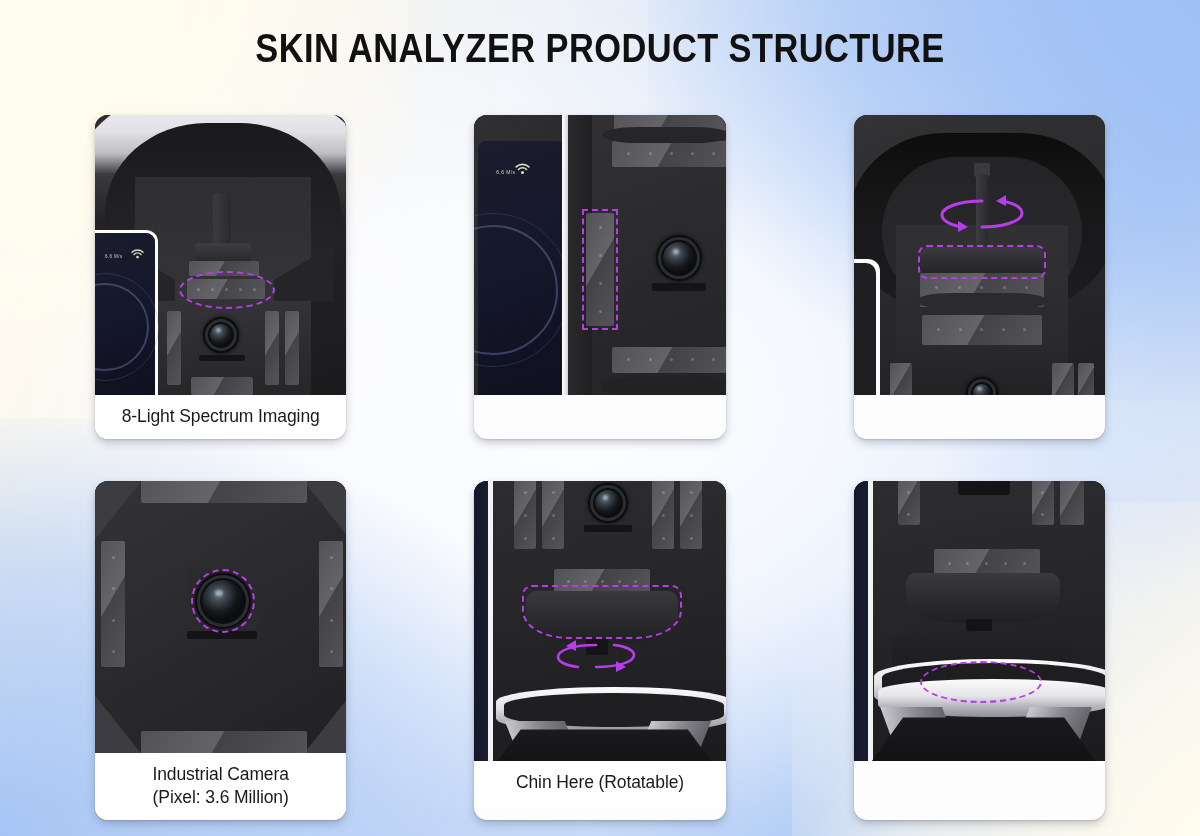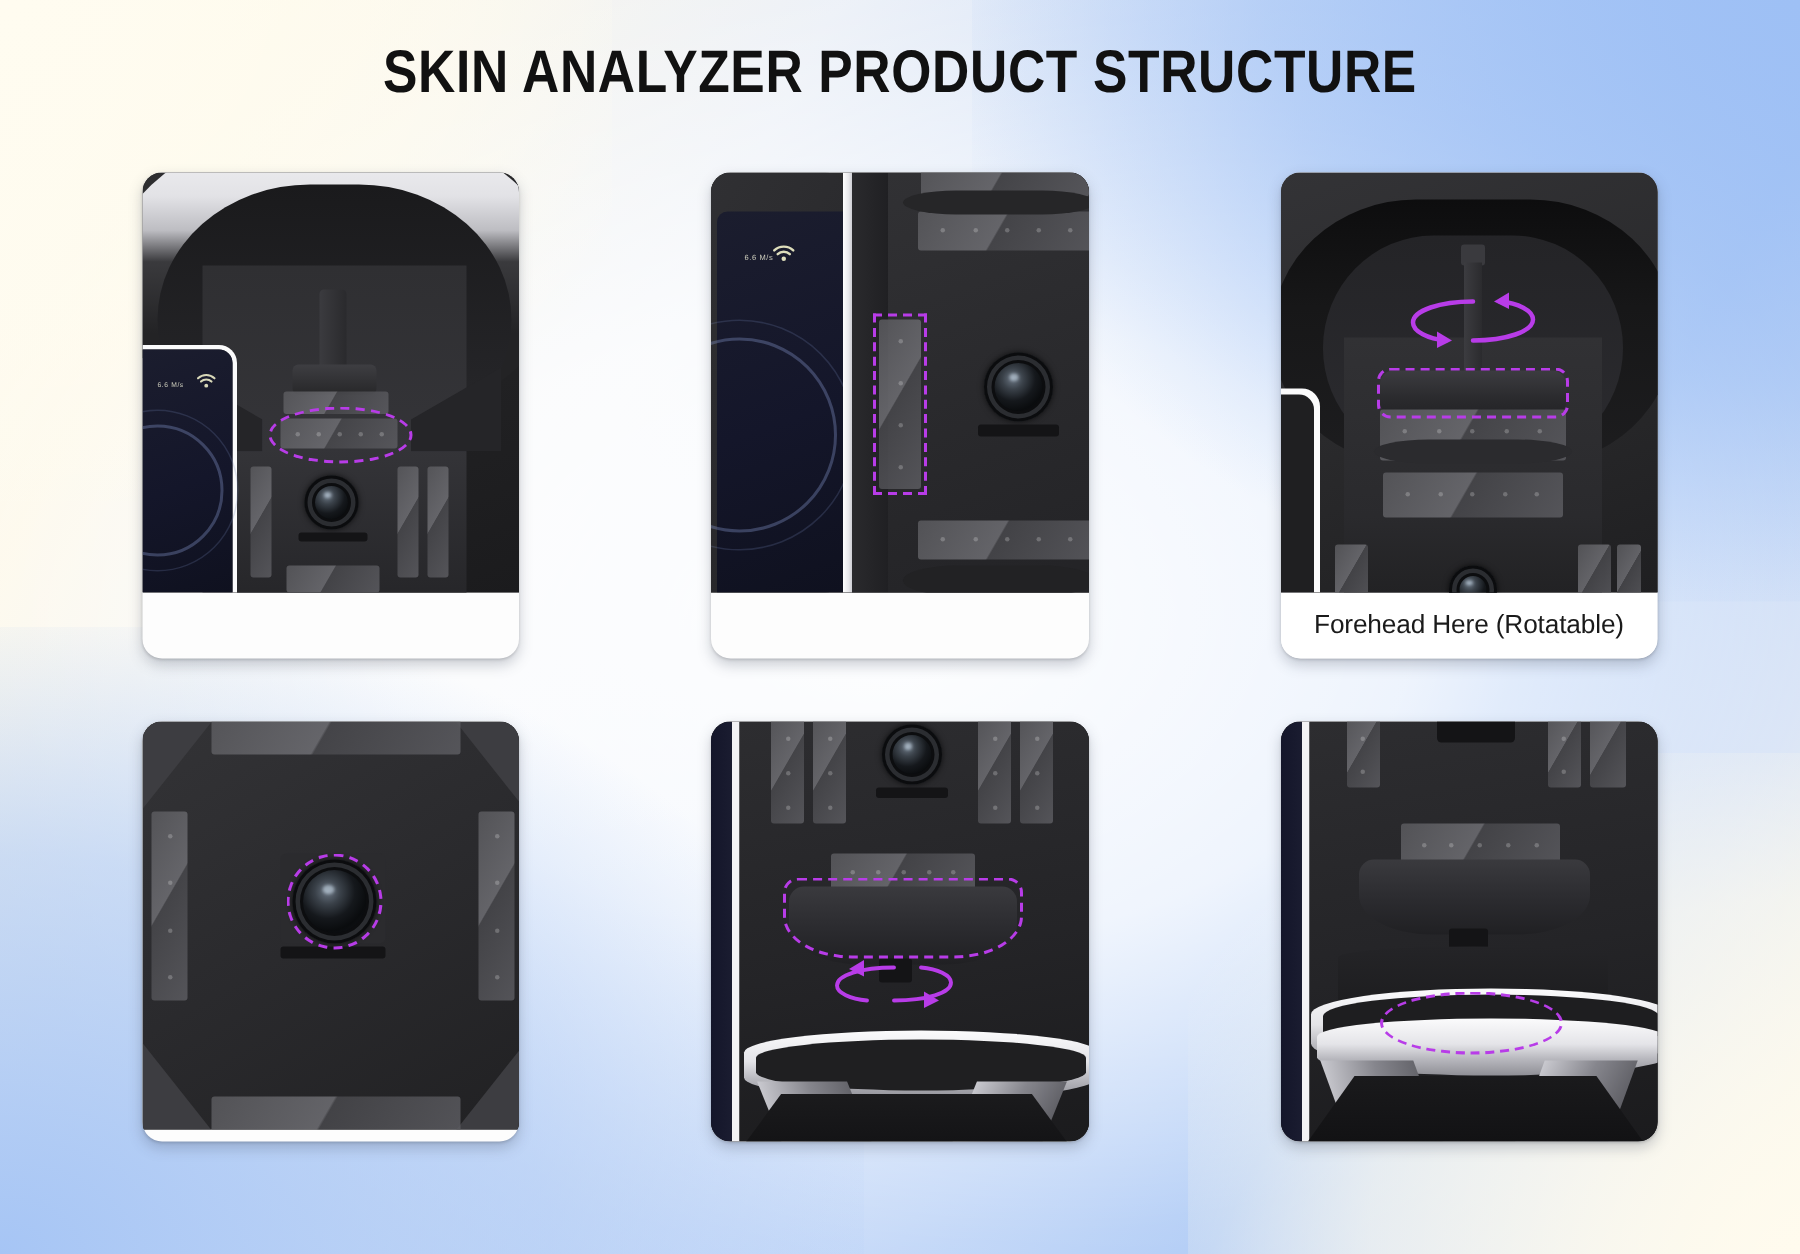--- a/index.html
+++ b/index.html
@@ -195,20 +195,23 @@
             <div class="wifi-txt" style="left:10px;top:139px;">6.6 M/s</div>
             <svg class="wifi" style="left:36px;top:134px;" width="13" height="10" viewBox="0 0 13 10">
               <path d="M1 3.2 A8 8 0 0 1 12 3.2" stroke="#d8d8b8" stroke-width="1.4" fill="none" stroke-linecap="round"></path>
               <path d="M3 5.4 A5 5 0 0 1 10 5.4" stroke="#d8d8b8" stroke-width="1.4" fill="none" stroke-linecap="round"></path>
               <circle cx="6.5" cy="8.1" r="1.3" fill="#d8d8b8"></circle>
             </svg>
 
             <div class="hl-ellipse" style="left:84px;top:156px;width:96px;height:38px;"></div>
           </div>
         </div>
+        <div class="caption">
+          <span>8-Light Spectrum Imaging</span>
+        </div>
       </div>
 
       <div class="card">
         <div class="photo">
           <div class="sc">
             <div class="dark-bg"></div>
             <div class="c2-left"></div>
             <div class="screen" style="left:4px;top:26px;width:84px;height:254px;border-radius:7px 0 0 0;"></div>
             <div class="screen-ring" style="left:-46px;top:110px;width:130px;height:130px;"></div>
             <div class="screen-ring2" style="left:-58px;top:98px;width:154px;height:154px;"></div>
@@ -303,23 +306,20 @@
             <svg class="rot" style="left:78px;top:78px;" width="100" height="42" viewBox="0 0 100 42">
               <path d="M50 8 C28 8 10 14 10 22 C10 28 20 33 32 34" stroke="#b83ce8" stroke-width="3" fill="none" stroke-linecap="round"></path>
               <path d="M26 28 L36 34 L26 39 Z" fill="#b83ce8"></path>
               <path d="M50 34 C72 34 90 28 90 20 C90 14 80 9 68 8" stroke="#b83ce8" stroke-width="3" fill="none" stroke-linecap="round"></path>
               <path d="M74 2 L64 8 L74 13 Z" fill="#b83ce8"></path>
             </svg>
 
             <div class="hl-round" style="left:64px;top:130px;width:128px;height:34px;"></div>
           </div>
         </div>
-        <div class="caption">
-          <span>Forehead Here (Rotatable)</span>
-        </div>
       </div>
     </div>
 
     <div class="row row2">
 
       <div class="card tall">
         <div class="photo">
           <div class="sc">
             <div class="c4-face"></div>
             <div class="c4-bevtl"></div>
@@ -346,20 +346,24 @@
                 <i></i>
                 <i></i>
             </div>
 
             <div class="panel" style="left:92px;top:88px;width:70px;height:60px;border-radius:4px;background:#2b2b2e;"></div>
             <div class="lens" style="left:100px;top:92px;width:56px;height:56px;"></div>
             <div class="panel" style="left:92px;top:150px;width:70px;height:8px;border-radius:2px;background:#141416;"></div>
 
             <div class="hl-circle" style="left:96px;top:88px;width:64px;height:64px;"></div>
           </div>
+        </div>
+        <div class="caption">
+          <span>Industrial Camera</span>
+          <span class="l2">(Pixel: 3.6 Million)</span>
         </div>
       </div>
 
       <div class="card">
         <div class="photo">
           <div class="sc">
             <div class="dark-bg"></div>
             <div class="c5-left"></div>
             <div class="c5-sep"></div>
             <div class="c5-body"></div>
@@ -414,20 +418,23 @@
             <div class="hl-round" style="left:48px;top:104px;width:160px;height:54px;border-radius:10px 10px 46px 46px/10px 10px 28px 28px;"></div>
 
             <svg class="rot" style="left:76px;top:158px;" width="92" height="34" viewBox="0 0 92 34">
               <path d="M46 6 C24 6 8 11 8 18 C8 23 17 27 28 28" stroke="#b83ce8" stroke-width="2.6" fill="none" stroke-linecap="round"></path>
               <path d="M26 1 L16 7 L26 12 Z" fill="#b83ce8"></path>
               <path d="M46 28 C68 28 84 23 84 16 C84 11 75 7 64 6" stroke="#b83ce8" stroke-width="2.6" fill="none" stroke-linecap="round"></path>
               <path d="M66 22 L76 28 L66 33 Z" fill="#b83ce8"></path>
             </svg>
           </div>
         </div>
+        <div class="caption">
+          <span>Chin Here (Rotatable)</span>
+        </div>
       </div>
 
       <div class="card">
         <div class="photo">
           <div class="sc">
             <div class="dark-bg"></div>
             <div class="c5-left"></div>
             <div class="c5-sep"></div>
             <div class="c5-body"></div>
 

